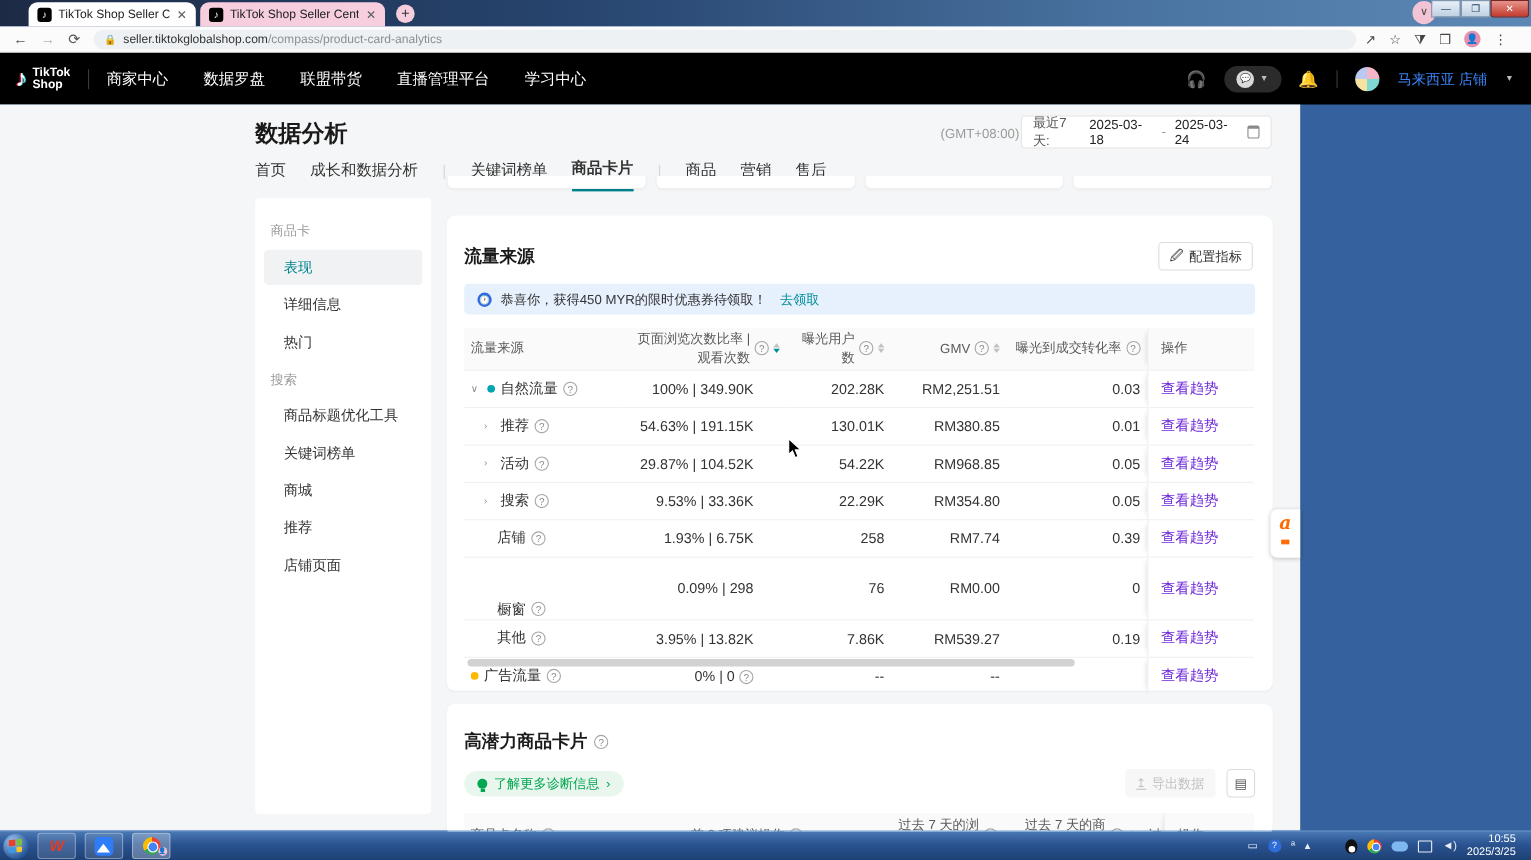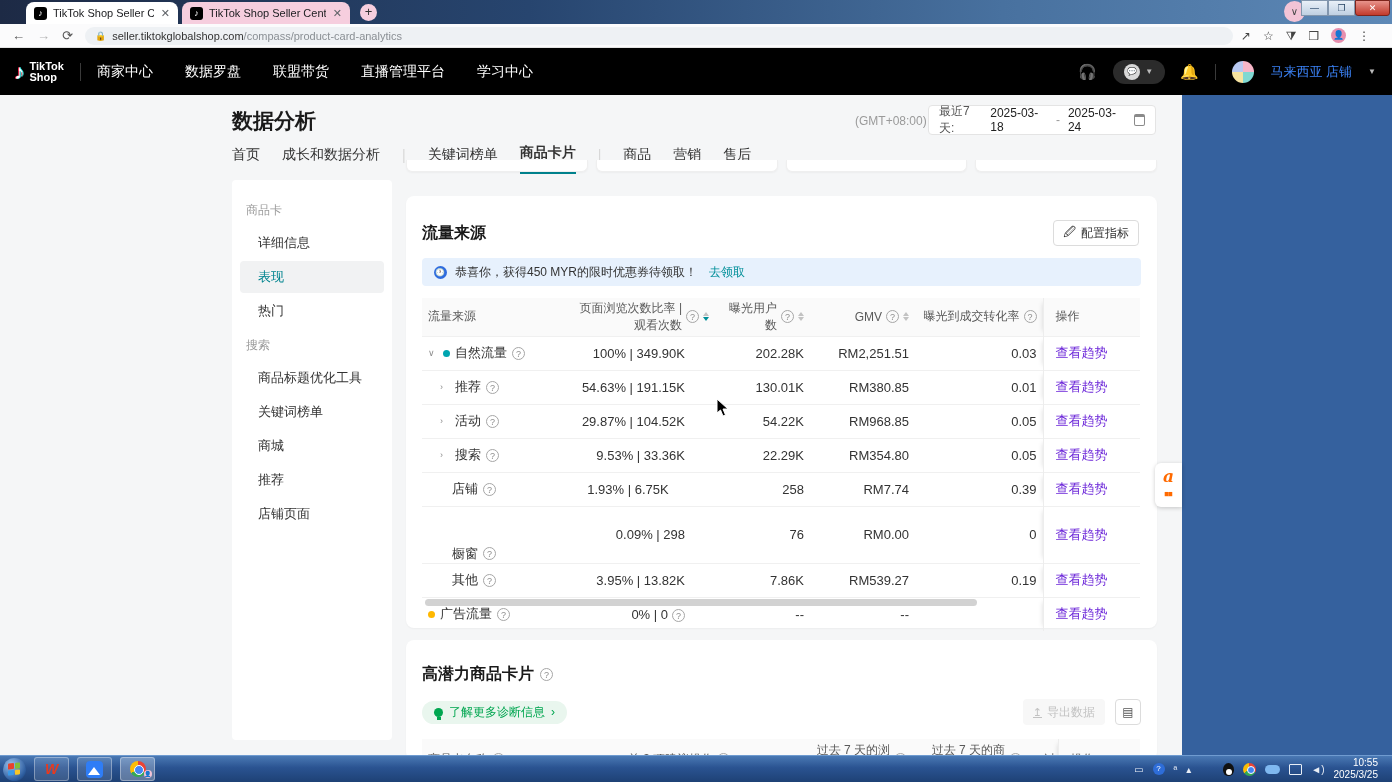--- a/index.html
+++ b/index.html
@@ -277,22 +277,22 @@
       <div class="pg-tab">关键词榜单</div>
       <div class="pg-tab active">商品卡片</div>
       <div class="pg-tab-sep">|</div>
       <div class="pg-tab">商品</div>
       <div class="pg-tab">营销</div>
       <div class="pg-tab">售后</div>
     </div>
 
   <div class="sidebar" id="sidebar">
       <div class="sb-header">商品卡</div>
+      <div class="sb-item active">表现</div>
       <div class="sb-item">详细信息</div>
-      <div class="sb-item active">表现</div>
       <div class="sb-item">热门</div>
       <div class="sb-header">搜索</div>
       <div class="sb-item">商品标题优化工具</div>
       <div class="sb-item">关键词榜单</div>
       <div class="sb-item">商城</div>
       <div class="sb-item">推荐</div>
       <div class="sb-item">店铺页面</div>
     </div>
 
   <div class="mainarea">
@@ -433,21 +433,21 @@
               <td class="num">0.05</td>
               <td class="col-action"><span class="trend">查看趋势</span></td>
             </tr>
             <tr>
               <td>
                 <div class="rowname" style="padding-left: 24px;">
                   <span>店铺</span>
                   <span class="info-i">?</span>
                 </div>
               </td>
-              <td class="num" style="padding-right: 30px; text-align: center;">1.93% | 6.75K</td>
+              <td class="num" style="padding-right: 30px;">1.93% | 6.75K</td>
               <td class="num">258</td>
               <td class="num">RM7.74</td>
               <td class="num">0.39</td>
               <td class="col-action"><span class="trend">查看趋势</span></td>
             </tr>
             <tr>
               <td>
                 <div class="rowname" style="padding-left: 24px; margin-top: 38px;">
                   <span>橱窗</span>
                   <span class="info-i">?</span>

